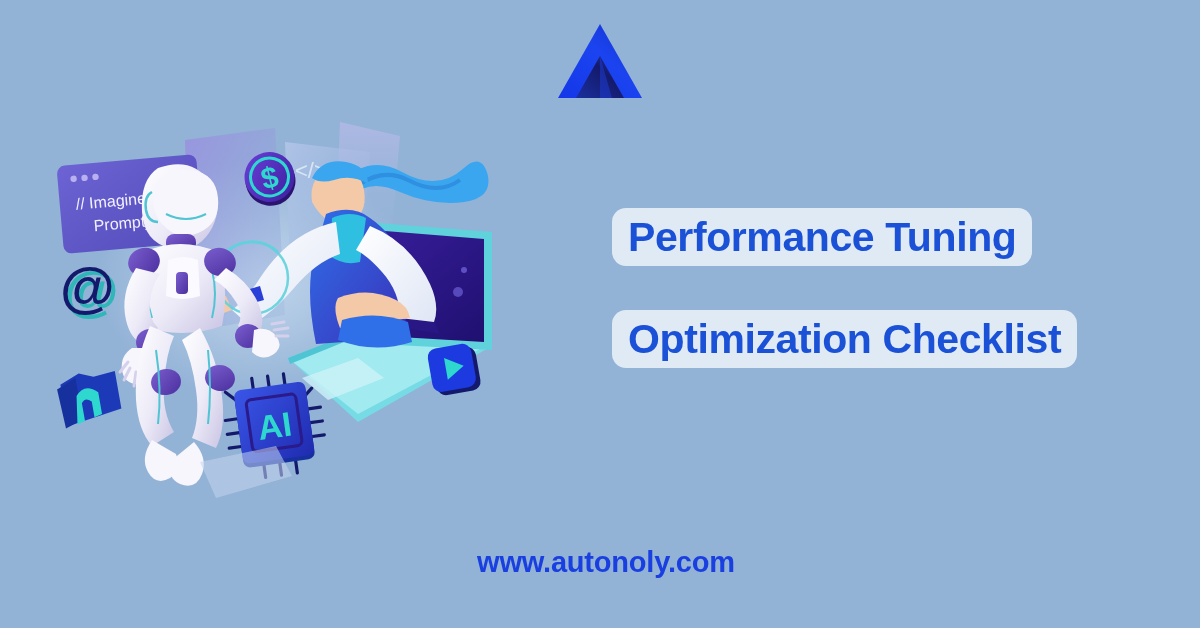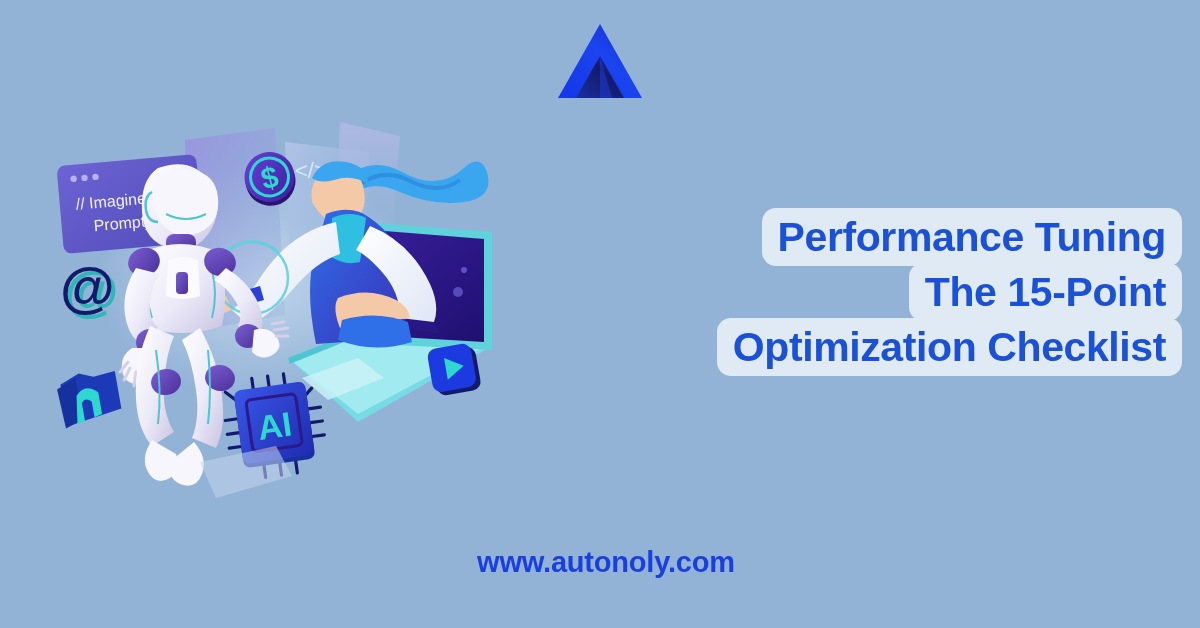--- a/index.html
+++ b/index.html
@@ -40,21 +40,22 @@
   }
 
   
   #title-block {
     position: absolute;
     right: 18px;
     top: 208px;
     width: 570px;
     display: flex;
     flex-direction: column;
-    align-items: flex-end;
+    align-items: flex-start;
+    gap: 47px;
   }
   .title-line {
     display: inline-block;
     background: #dfeaf5;
     color: #1a51d6;
     font-family: "Liberation Sans", sans-serif;
     font-weight: bold;
     font-size: 41px;
     line-height: 54px;
     letter-spacing: -0.4px;
@@ -285,19 +286,18 @@
         <rect x="0" y="2" width="44" height="44" rx="9" fill="#1c3ae0"></rect>
         <polygon points="16,13 34,24 16,35" fill="#2fd8cf"></polygon>
       </g>
 
       <polygon points="160,352 236,336 252,366 176,388" fill="#c3d6ef" opacity="0.55"></polygon>
     </svg>
   </div>
 
   <div id="title-block">
     <span class="title-line">Performance Tuning</span>
-    <span class="title-line">The 15-Point</span>
     <span class="title-line">Optimization Checklist</span>
   </div>
 
   <div id="site-url">www.autonoly.com</div>
 
 </div>
 
 </body></html>

